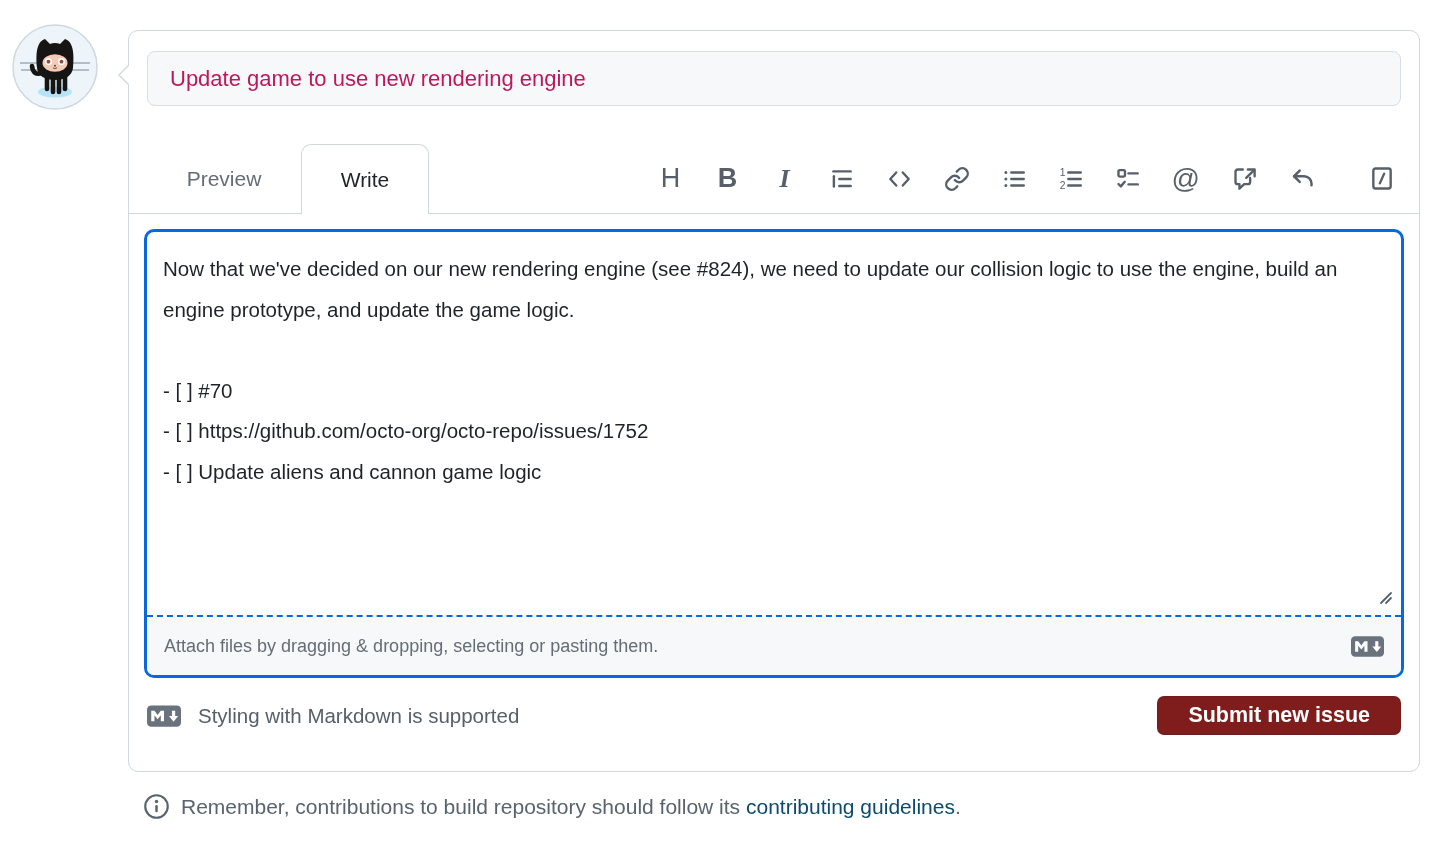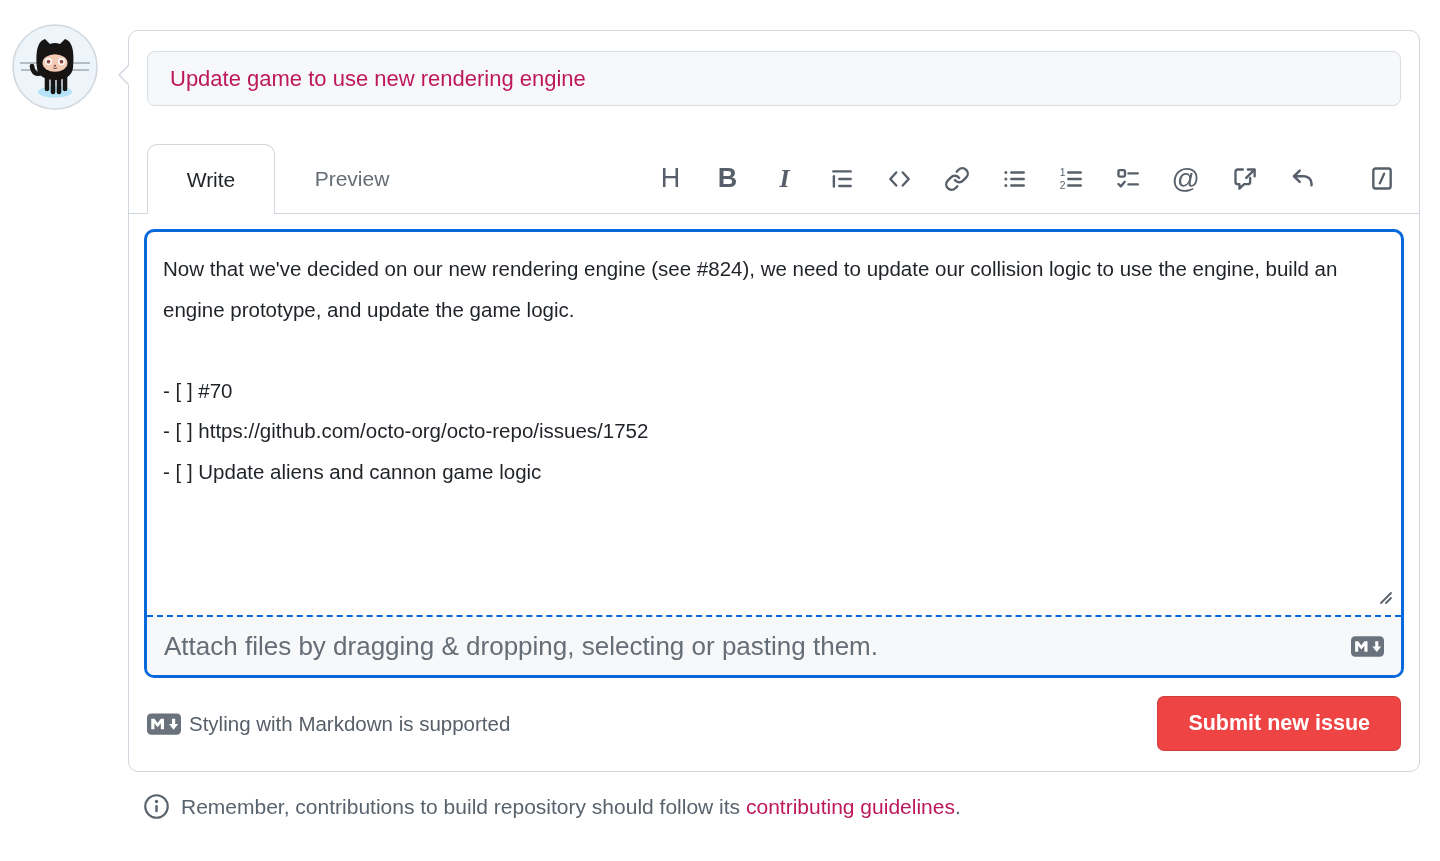--- a/index.html
+++ b/index.html
@@ -133,57 +133,57 @@
     right: 7px; top: 358px;
     cursor: nwse-resize;
   }
   .attach-bar {
     border-top: 2px dashed #0969da;
     background: #f6f8fa;
     height: 60px;
     display: flex; align-items: center; justify-content: space-between;
     padding: 0 17px;
     color: #656d76;
-    font-size: 26px;
+    font-size: 18px;
     cursor: pointer;
   }
 
   
   .action-row {
     margin: 18px 18px 0;
     display: flex; align-items: center; justify-content: space-between;
   }
   .md-note {
-    display: flex; align-items: center; gap: 8px;
+    display: flex; align-items: center; gap: 17px;
     color: #57606a;
     font-size: 20.5px;
     cursor: pointer;
   }
   .submit-btn {
-    height: 55px;
+    height: 39px;
     padding: 0 30px;
-    background: #ef4444;
+    background: #7f1d1d;
     border: 1px solid rgba(27,31,36,0.15);
     border-radius: 7px;
     color: #fff;
     font-family: "Liberation Sans", sans-serif;
     font-size: 21.5px;
     font-weight: 700;
     cursor: pointer;
   }
 
   
   .footer-note {
     position: absolute; left: 143px; top: 793px;
     display: flex; align-items: center; gap: 11px;
     font-size: 21px;
     color: #59636e;
   }
   .footer-note a {
-    color: #be185d;
+    color: #0c4a6e;
     text-decoration: none;
     cursor: pointer;
   }
 </style>
 </head>
 <body>
 
 <div class="avatar">
   <svg width="86" height="86" viewBox="0 0 86 86">
     <circle cx="43" cy="43" r="42" fill="#edf4fa" stroke="#d0d7de" stroke-width="1.5"></circle>
@@ -205,25 +205,25 @@
   </svg>
 </div>
 
 <div class="card">
   <div class="caret"></div>
   <div class="caret-inner"></div>
 
   <input class="title-input" type="text" value="Update game to use new rendering engine" style="">
 
   <div class="tabbar">
+    <div class="tab inactive">
+      <span>Preview</span>
+    </div>
     <div class="tab active">
       <span>Write</span>
-    </div>
-    <div class="tab inactive">
-      <span>Preview</span>
     </div>
 
     <div class="toolbar">
       <span class="tb-icon">
         <span class="glyph-h">H</span>
       </span>
       <span class="tb-icon">
         <span class="glyph-b">B</span>
       </span>
       <span class="tb-icon">

